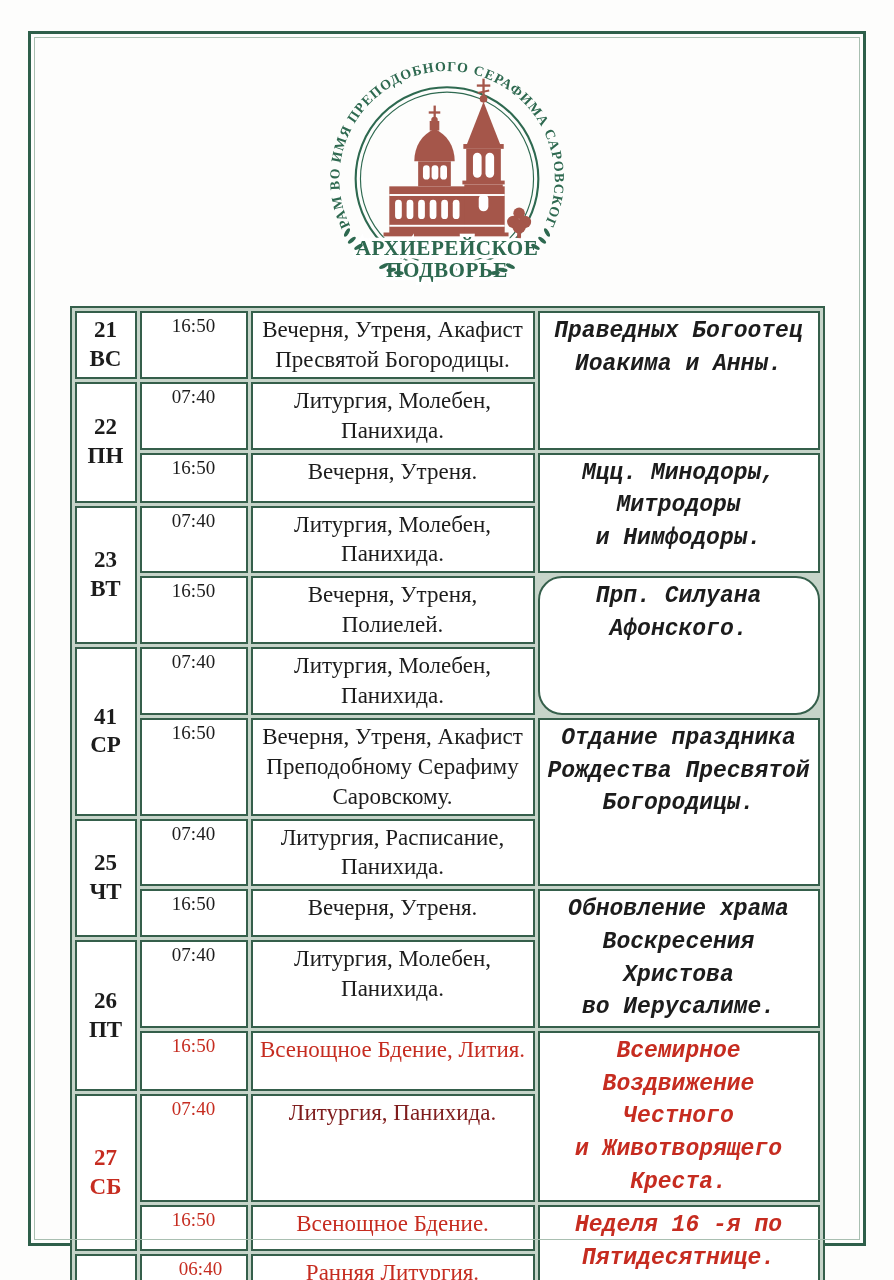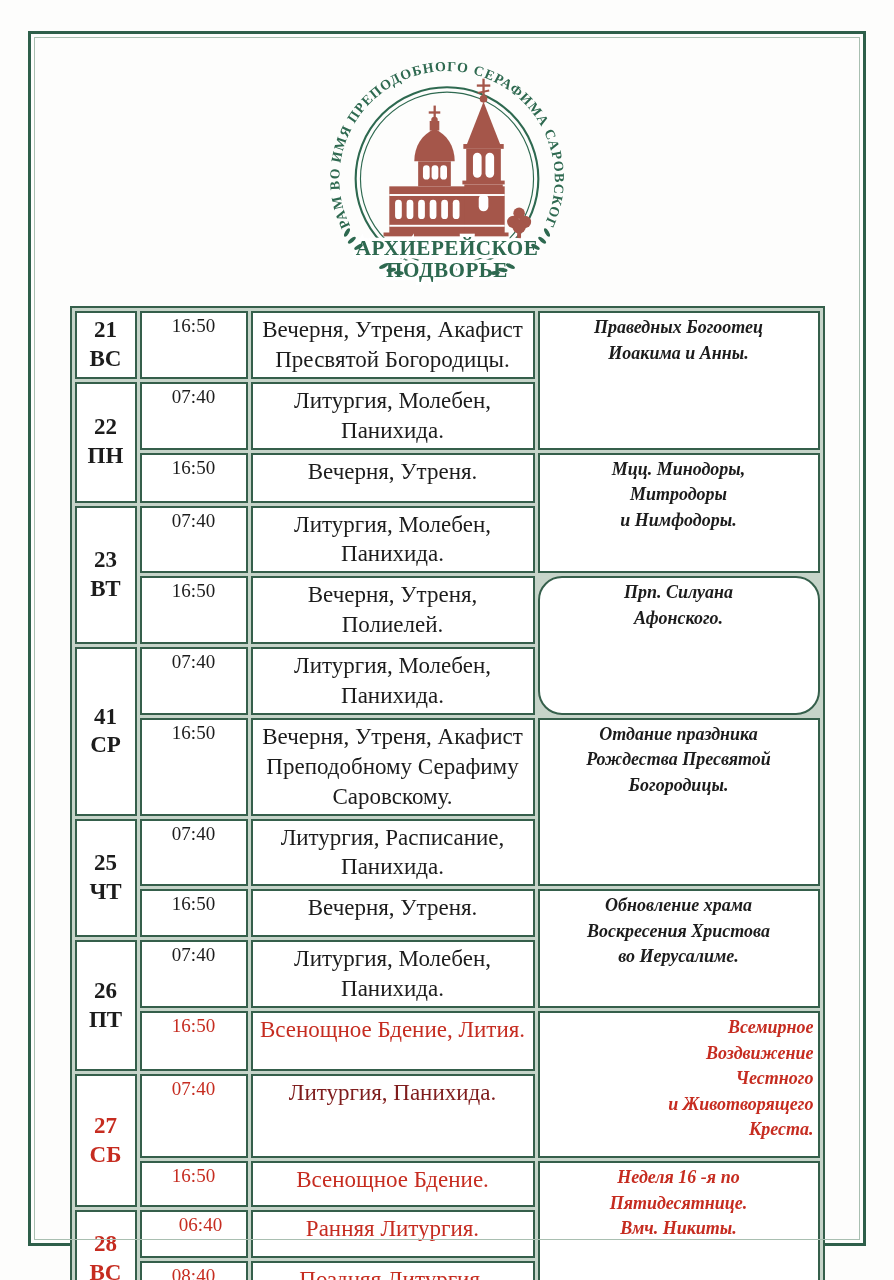--- a/index.html
+++ b/index.html
@@ -56,24 +56,25 @@
     vertical-align:top;
     font-size:23px;
     line-height:1.3;
     padding-top:6px;
     white-space:pre-line;
   }
   td.feast{
     vertical-align:top;
     font-weight:bold;
     font-style:italic;
-    font-size:18px;
+    font-size:23px;
     line-height:1.42;
     padding-top:6px;
     white-space:pre-line;
+    font-family:Liberation Mono, monospace;
   }
 </style>
 </head>
 <body>
 
 <div class="frame">
 
   <div class="logo-wrap">
     <svg width="250" height="252" viewBox="0 0 260 262">
 
@@ -242,21 +243,21 @@
         <td class="day" rowspan="2" style="color: rgb(28, 28, 28);">
           <span>26</span>
           <span>ПТ</span>
         </td>
         <td class="time" style="color: rgb(28, 28, 28);">07:40</td>
         <td class="services" style="color: rgb(28, 28, 28);">Литургия, Молебен, Панихида.</td>
       </tr>
       <tr style="height:60px">
         <td class="time" style="color: rgb(198, 44, 32);">16:50</td>
         <td class="services" style="color: rgb(198, 44, 32);">Всенощное Бдение, Лития.</td>
-        <td class="feast" rowspan="2" style="color: rgb(198, 44, 32); text-align: right;">Всемирное
+        <td class="feast" rowspan="2" style="color: rgb(198, 44, 32);">Всемирное
 Воздвижение
 Честного
 и Животворящего
 Креста.</td>
       </tr>
       <tr style="height:84px">
         <td class="day" rowspan="2" style="color: rgb(198, 44, 32);">
           <span>27</span>
           <span>СБ</span>
         </td>

